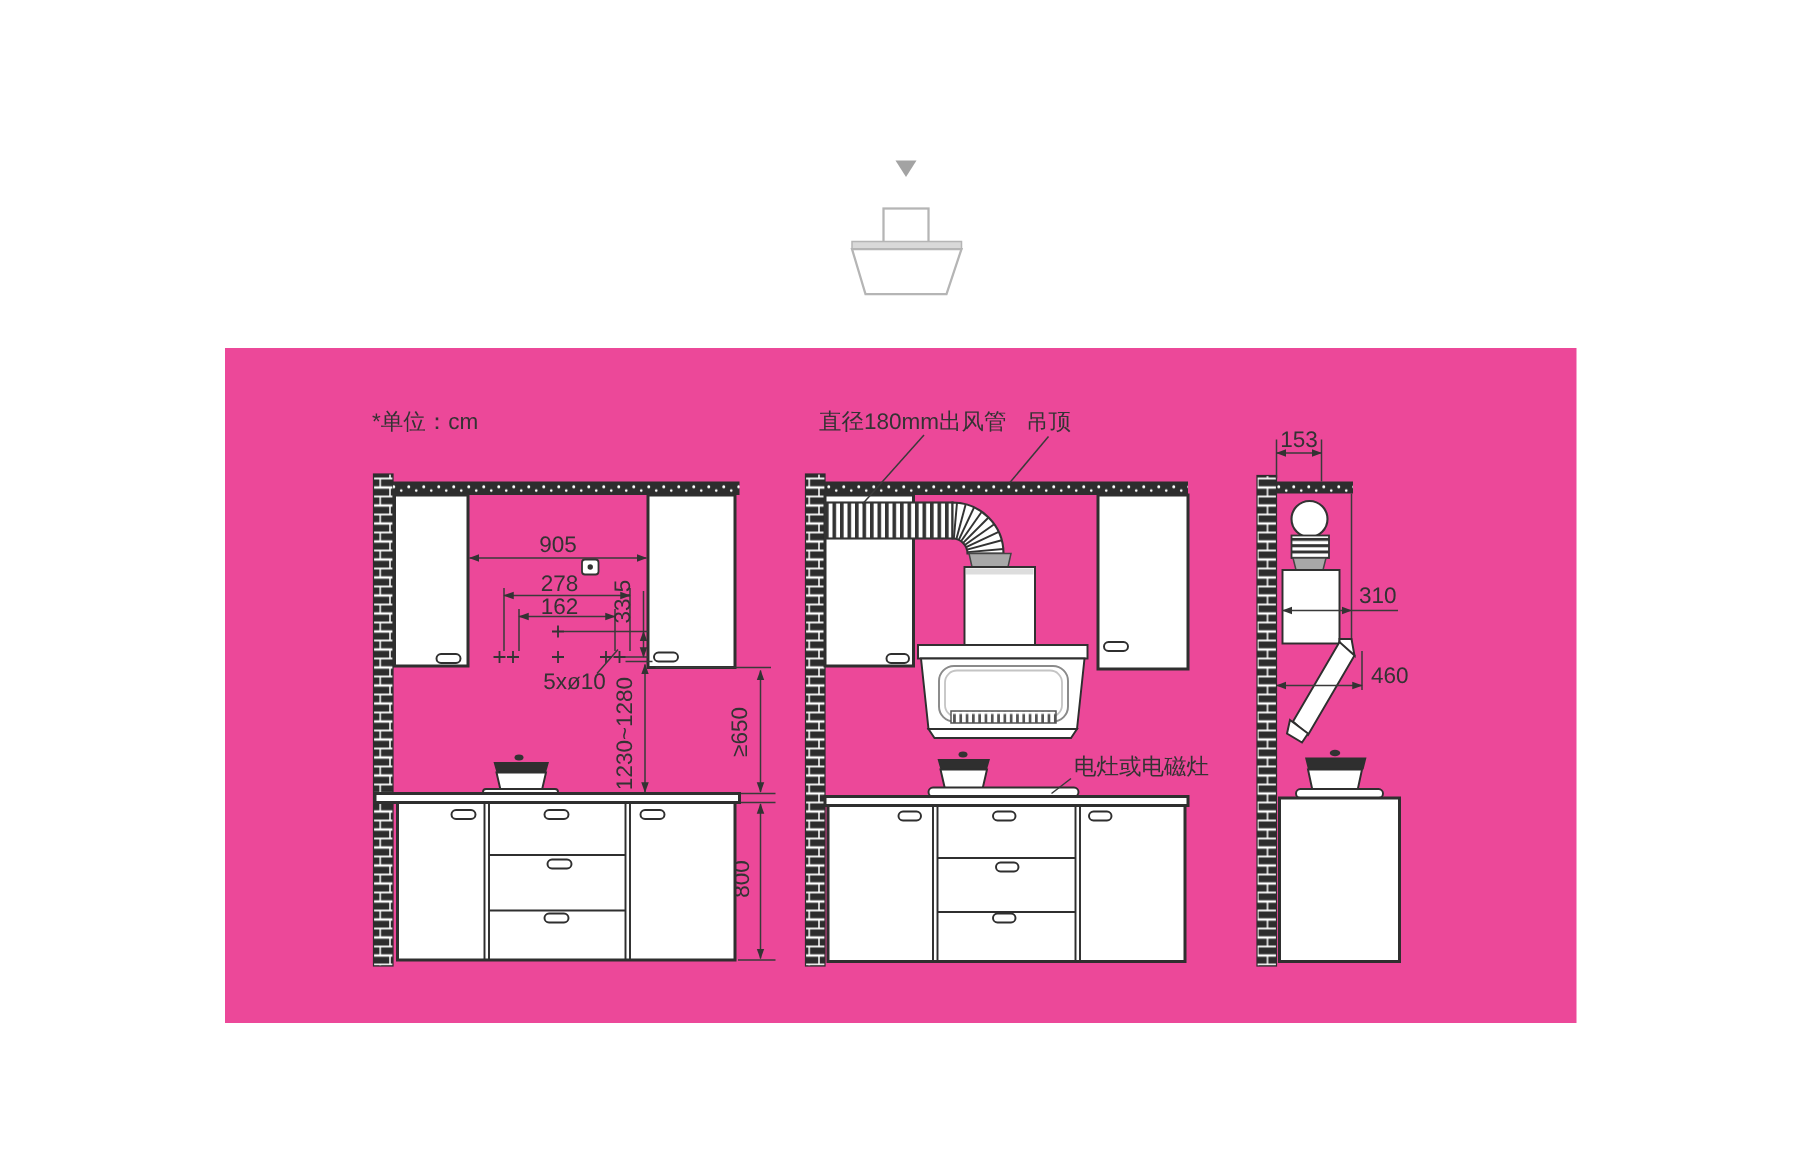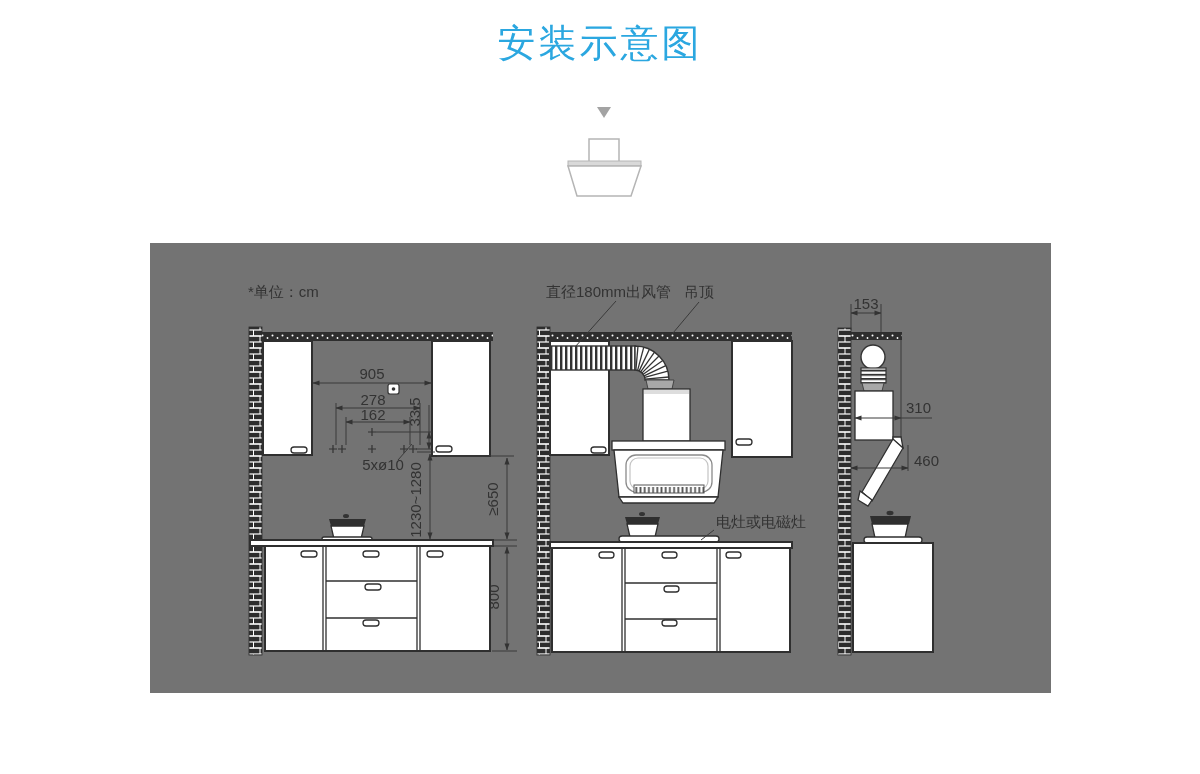--- a/index.html
+++ b/index.html
@@ -1,34 +1,33 @@
 <!DOCTYPE html>
 <html><head>
 <meta charset="utf-8">
 <style>
   html,body{margin:0;padding:0;background:#fff;}
   .page{position:relative;width:1200px;height:774px;background:#ffffff;
         font-family:"Liberation Sans","DejaVu Sans",sans-serif;overflow:hidden;}
   .title{position:absolute;top:18px;left:0;width:100%;text-align:center;
          font-size:38px;letter-spacing:3px;color:#2BA7E0;font-weight:400;}
   .hood-icon{position:absolute;left:560px;top:100px;}
-  .panel{position:absolute;left:150px;top:243px;width:901px;height:450px;background:#737373;}
+  .panel{position:absolute;left:150px;top:232px;width:901px;height:450px;background:#ec4899;}
   svg text{font-family:"Liberation Sans","DejaVu Sans",sans-serif;font-size:15px;fill:#333;}
   .dim{stroke:#3a3a3a;stroke-width:1;fill:none;}
   .ext{stroke:#3a3a3a;stroke-width:1;fill:none;}
   .struct{stroke:#2f2f2f;stroke-width:2;fill:#fff;}
   .thin{stroke:#2f2f2f;stroke-width:1.3;fill:#fff;}
   .handle{stroke:#2f2f2f;stroke-width:1.3;fill:#fff;}
 </style>
 </head>
 <body>
 
 <div class="page">
 
-  <div class="title">安装示意图</div>
 
   <svg class="hood-icon" width="90" height="100" viewBox="0 0 90 100">
     <polygon points="37,7 51,7 44,18" fill="#a3a3a3"></polygon>
     <g>
       <rect x="29" y="39" width="30" height="25" fill="#fff" stroke="#b5b5b5" stroke-width="1.5"></rect>
       <rect x="8" y="61" width="73" height="5" fill="#d9d9d9" stroke="#b5b5b5" stroke-width="1"></rect>
       <polygon points="8,66 81,66 71,96 17,96" fill="#fff" stroke="#b5b5b5" stroke-width="1.5"></polygon>
     </g>
   </svg>
 

